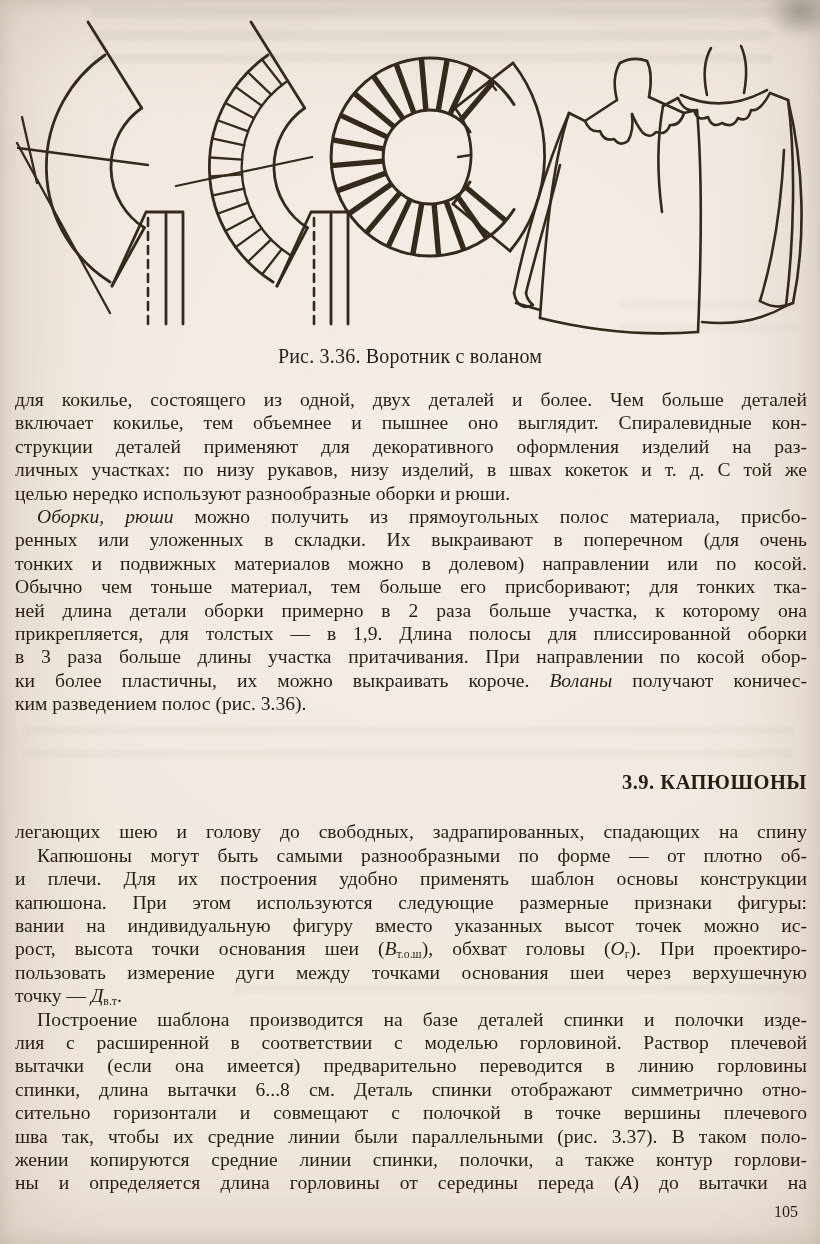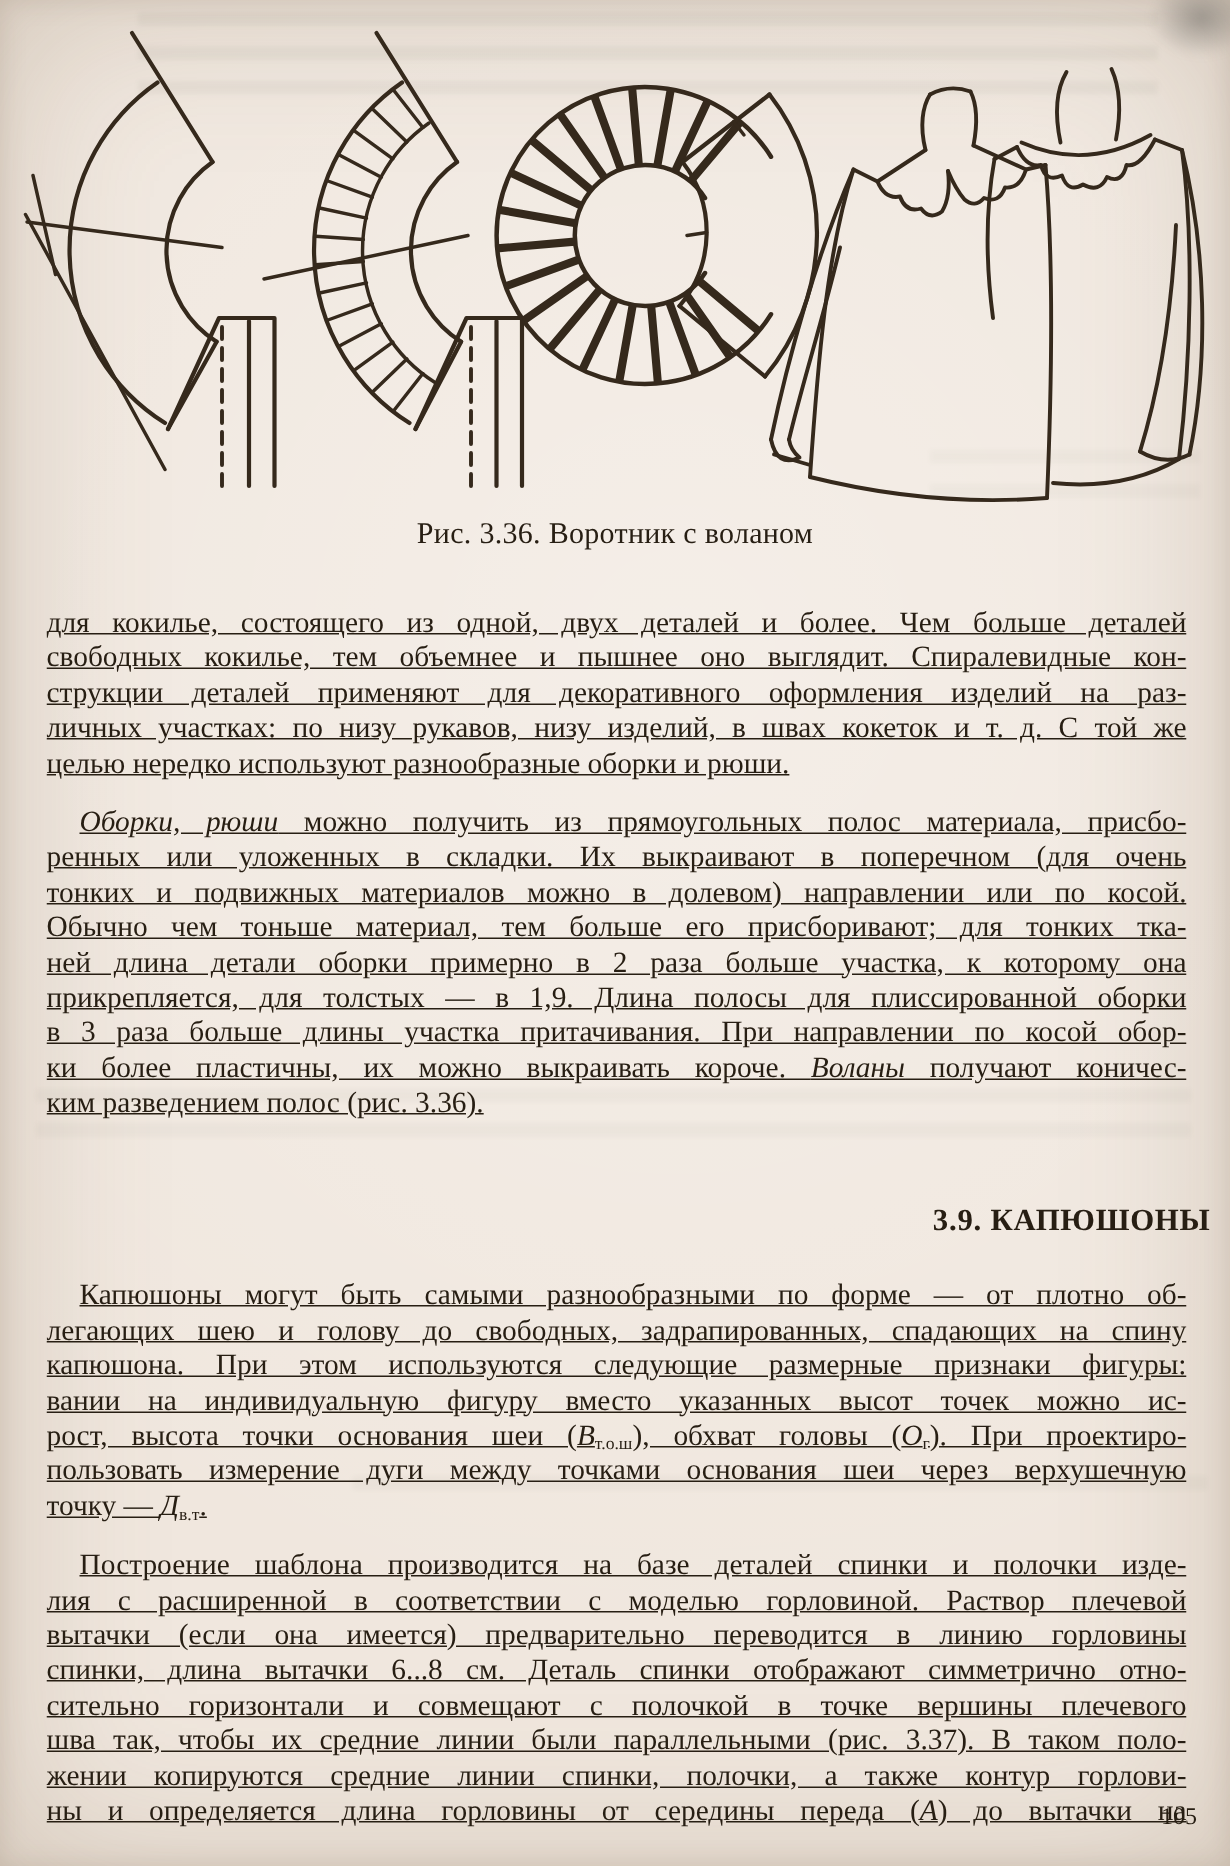--- a/index.html
+++ b/index.html
@@ -32,21 +32,21 @@
   svg.figure path{fill:none;stroke:#35291c;stroke-width:2.8;stroke-linecap:round;stroke-linejoin:round;}
   svg.figure path.thin{stroke-width:2.3;}
   svg.figure path.band{stroke-width:2.3;}
   svg.figure path.heavy{stroke-width:5.4;stroke-linecap:butt;}
   svg.figure path.arc3{stroke-width:3;}
   svg.figure path.dash{stroke-dasharray:8 6;stroke-width:2.6;}
   svg.figure path.sketch{stroke-width:2.6;}
 
   .caption{position:absolute;top:345px;left:0;width:100%;text-align:center;font-size:20px;letter-spacing:.2px;}
   .text-column{position:absolute;top:388px;left:15px;width:792px;font-size:19.6px;}
-  .para{margin:16px;text-decoration:underline;}
+  .para{margin:0;}
   .line{line-height:23.4px;height:23.4px;text-align:justify;text-align-last:justify;overflow:hidden;}
   .line.last{text-align:left;text-align-last:left;}
   .line.indent{text-indent:22px;}
   .line i{font-style:italic;}
   .line sub{font-size:.6em;line-height:0;vertical-align:-.28em;letter-spacing:0;}
   .heading{font-weight:700;font-size:20.5px;line-height:22px;text-align:right;letter-spacing:.5px;margin:56px 0 27px 0;}
   .page-number{position:absolute;top:1203px;right:22px;font-size:16px;}
 </style>
 </head>
 <body>
@@ -133,40 +133,41 @@
       <path class="sketch" d="M514,293 Q518,312 533,305 Q527,300 526,293"></path>
       <path class="sketch" d="M516,303 L540,310"></path>
     </g>
   </svg>
 
   <div class="caption">Рис. 3.36. Воротник с воланом</div>
 
   <div class="text-column">
       <div class="para">
         <div class="line">для кокилье, состоящего из одной, двух деталей и более. Чем больше деталей</div>
-        <div class="line">свободных кокилье, тем объемнее и пышнее оно выглядит. Спиралевидные кон-</div>
+        <div class="line">включает кокилье, тем объемнее и пышнее оно выглядит. Спиралевидные кон-</div>
         <div class="line">струкции деталей применяют для декоративного оформления изделий на раз-</div>
         <div class="line">личных участках: по низу рукавов, низу изделий, в швах кокеток и т. д. С той же</div>
         <div class="line last">целью нередко используют разнообразные оборки и рюши.</div>
       </div>
       <div class="para">
         <div class="line indent"><i>Оборки, рюши</i> можно получить из прямоугольных полос материала, присбо-</div>
         <div class="line">ренных или уложенных в складки. Их выкраивают в поперечном (для очень</div>
         <div class="line">тонких и подвижных материалов можно в долевом) направлении или по косой.</div>
         <div class="line">Обычно чем тоньше материал, тем больше его присборивают; для тонких тка-</div>
         <div class="line">ней длина детали оборки примерно в 2 раза больше участка, к которому она</div>
         <div class="line">прикрепляется, для толстых — в 1,9. Длина полосы для плиссированной оборки</div>
         <div class="line">в 3 раза больше длины участка притачивания. При направлении по косой обор-</div>
         <div class="line">ки более пластичны, их можно выкраивать короче. <i>Воланы</i> получают коничес-</div>
         <div class="line last">ким разведением полос (рис. 3.36).</div>
       </div>
       <div class="heading">3.9. КАПЮШОНЫ</div>
       <div class="para">
+        <div class="line">легающих шею и голову до свободных, задрапированных, спадающих на спину</div>
         <div class="line indent">Капюшоны могут быть самыми разнообразными по форме — от плотно об-</div>
-        <div class="line">легающих шею и голову до свободных, задрапированных, спадающих на спину</div>
+        <div class="line">и плечи. Для их построения удобно применять шаблон основы конструкции</div>
         <div class="line">капюшона. При этом используются следующие размерные признаки фигуры:</div>
         <div class="line">вании на индивидуальную фигуру вместо указанных высот точек можно ис-</div>
         <div class="line">рост, высота точки основания шеи (<i>В</i><sub>т.о.ш</sub>), обхват головы (<i>О</i><sub>г</sub>). При проектиро-</div>
         <div class="line">пользовать измерение дуги между точками основания шеи через верхушечную</div>
         <div class="line last">точку — <i>Д</i><sub>в.т</sub>.</div>
       </div>
       <div class="para">
         <div class="line indent">Построение шаблона производится на базе деталей спинки и полочки изде-</div>
         <div class="line">лия с расширенной в соответствии с моделью горловиной. Раствор плечевой</div>
         <div class="line">вытачки (если она имеется) предварительно переводится в линию горловины</div>

